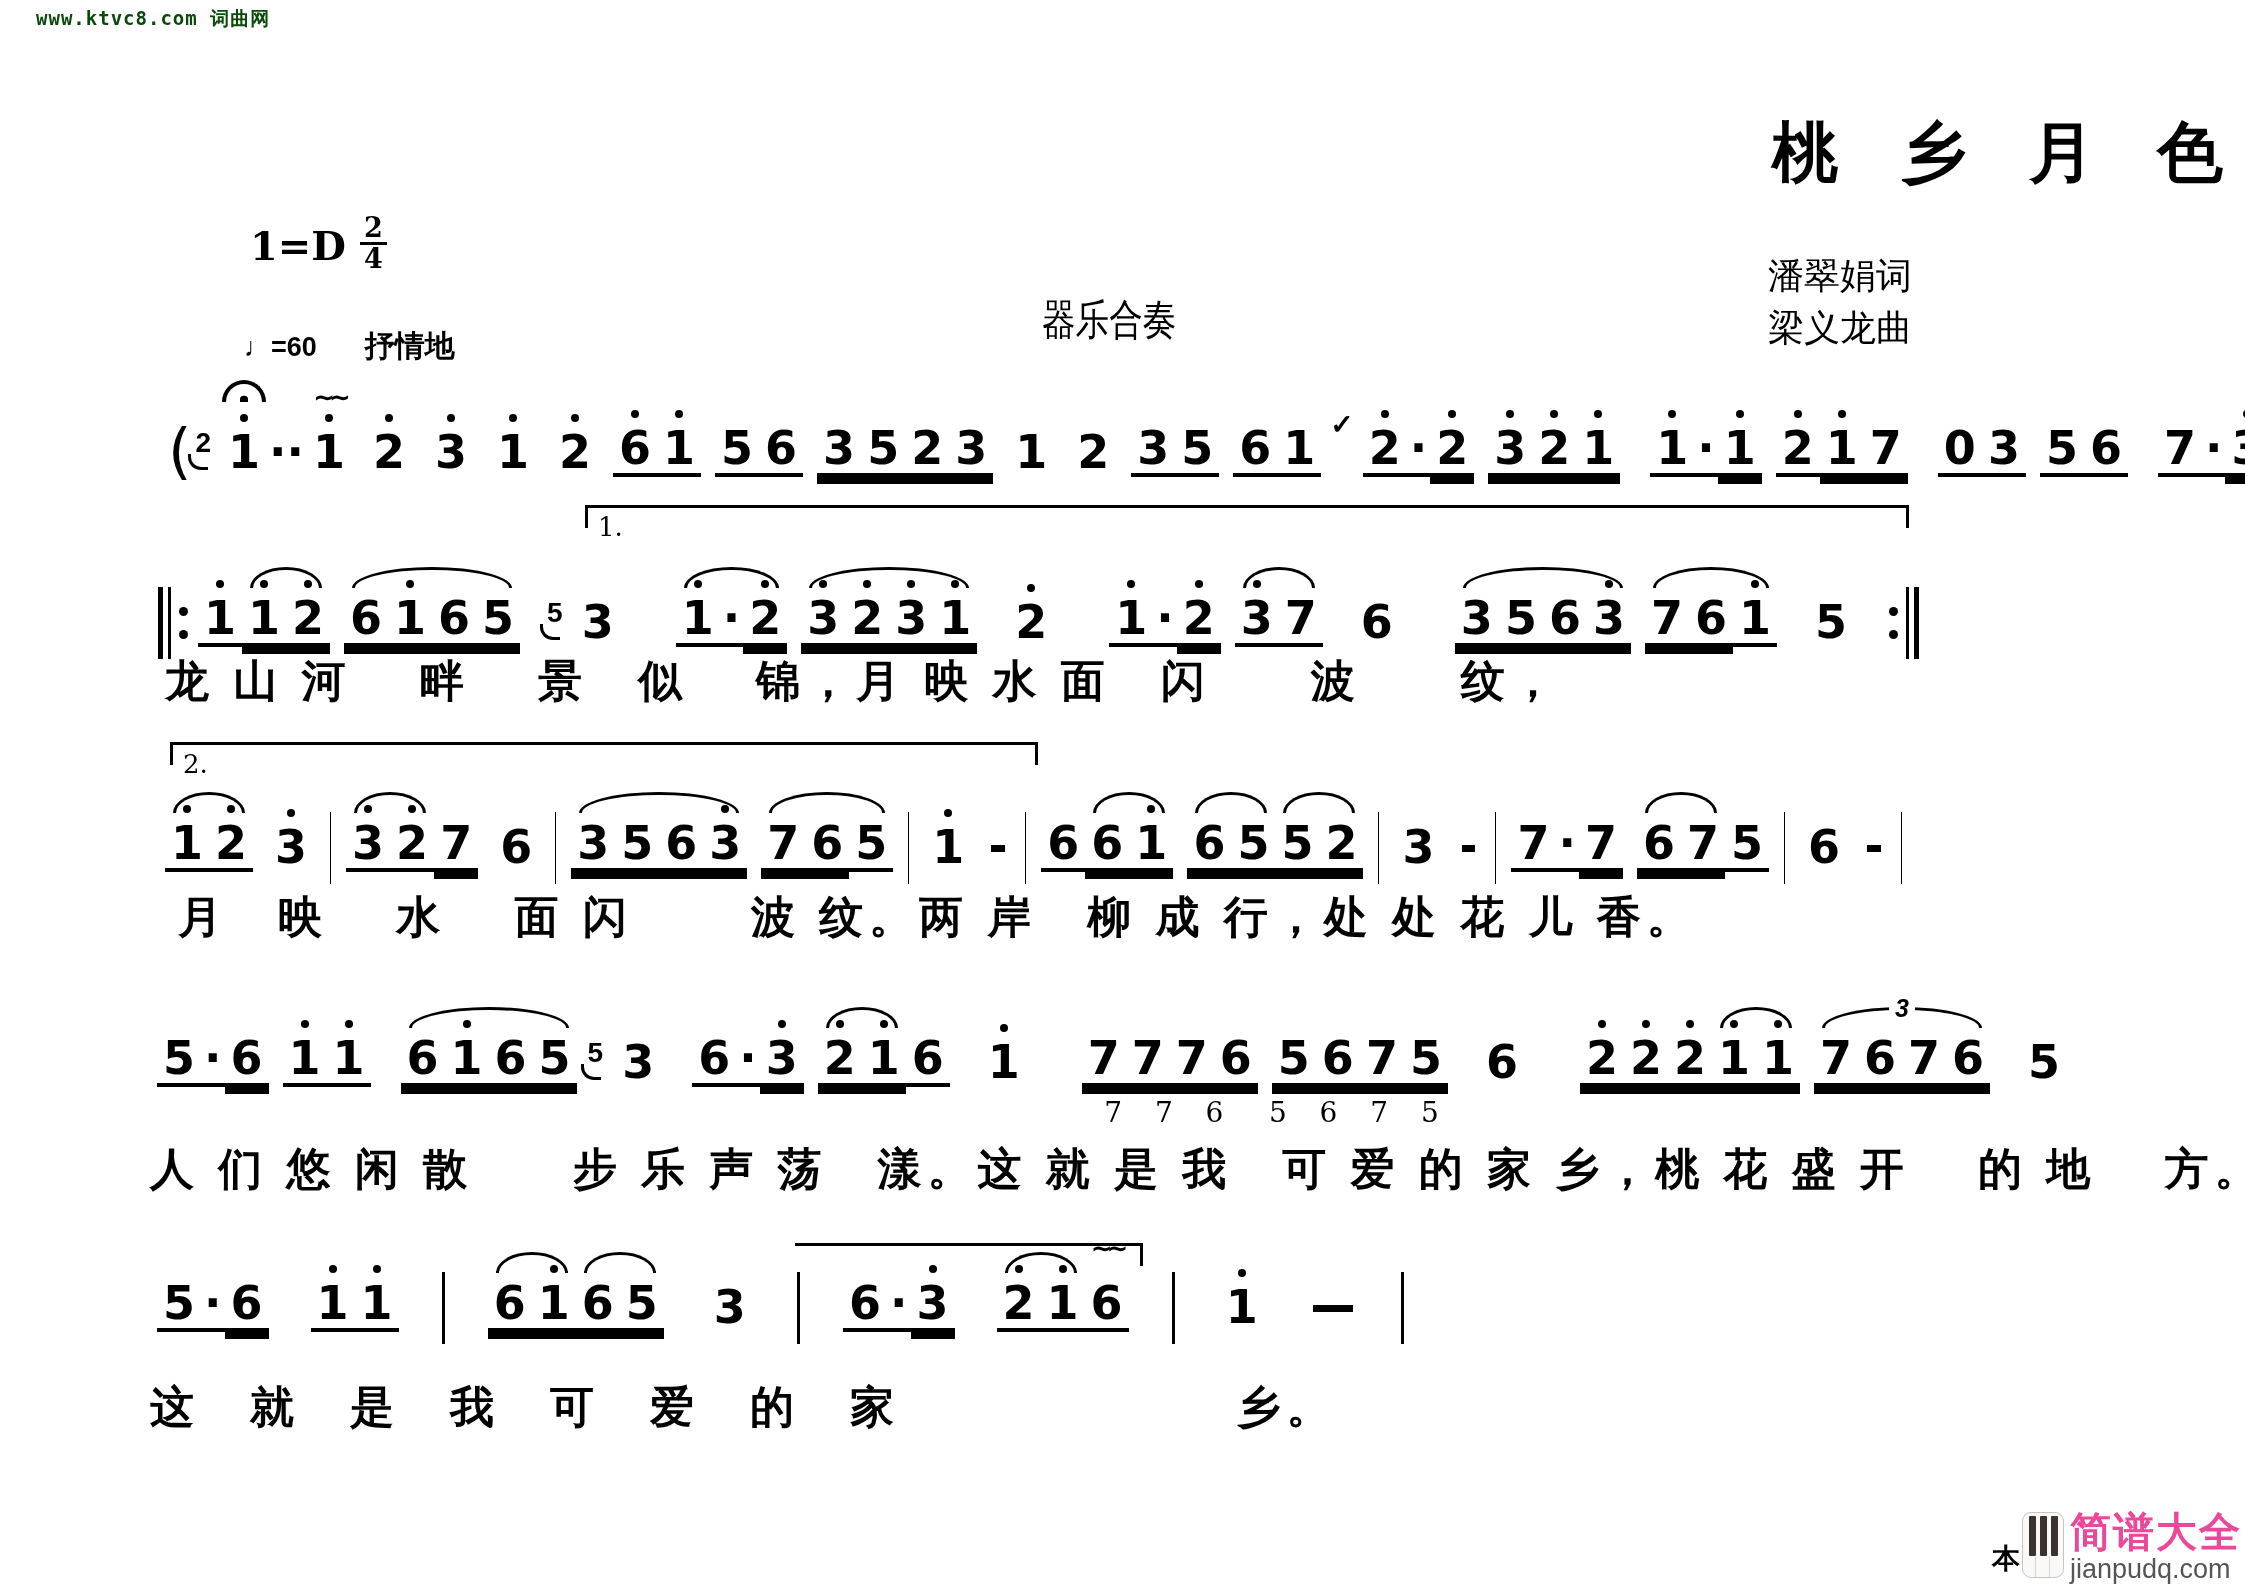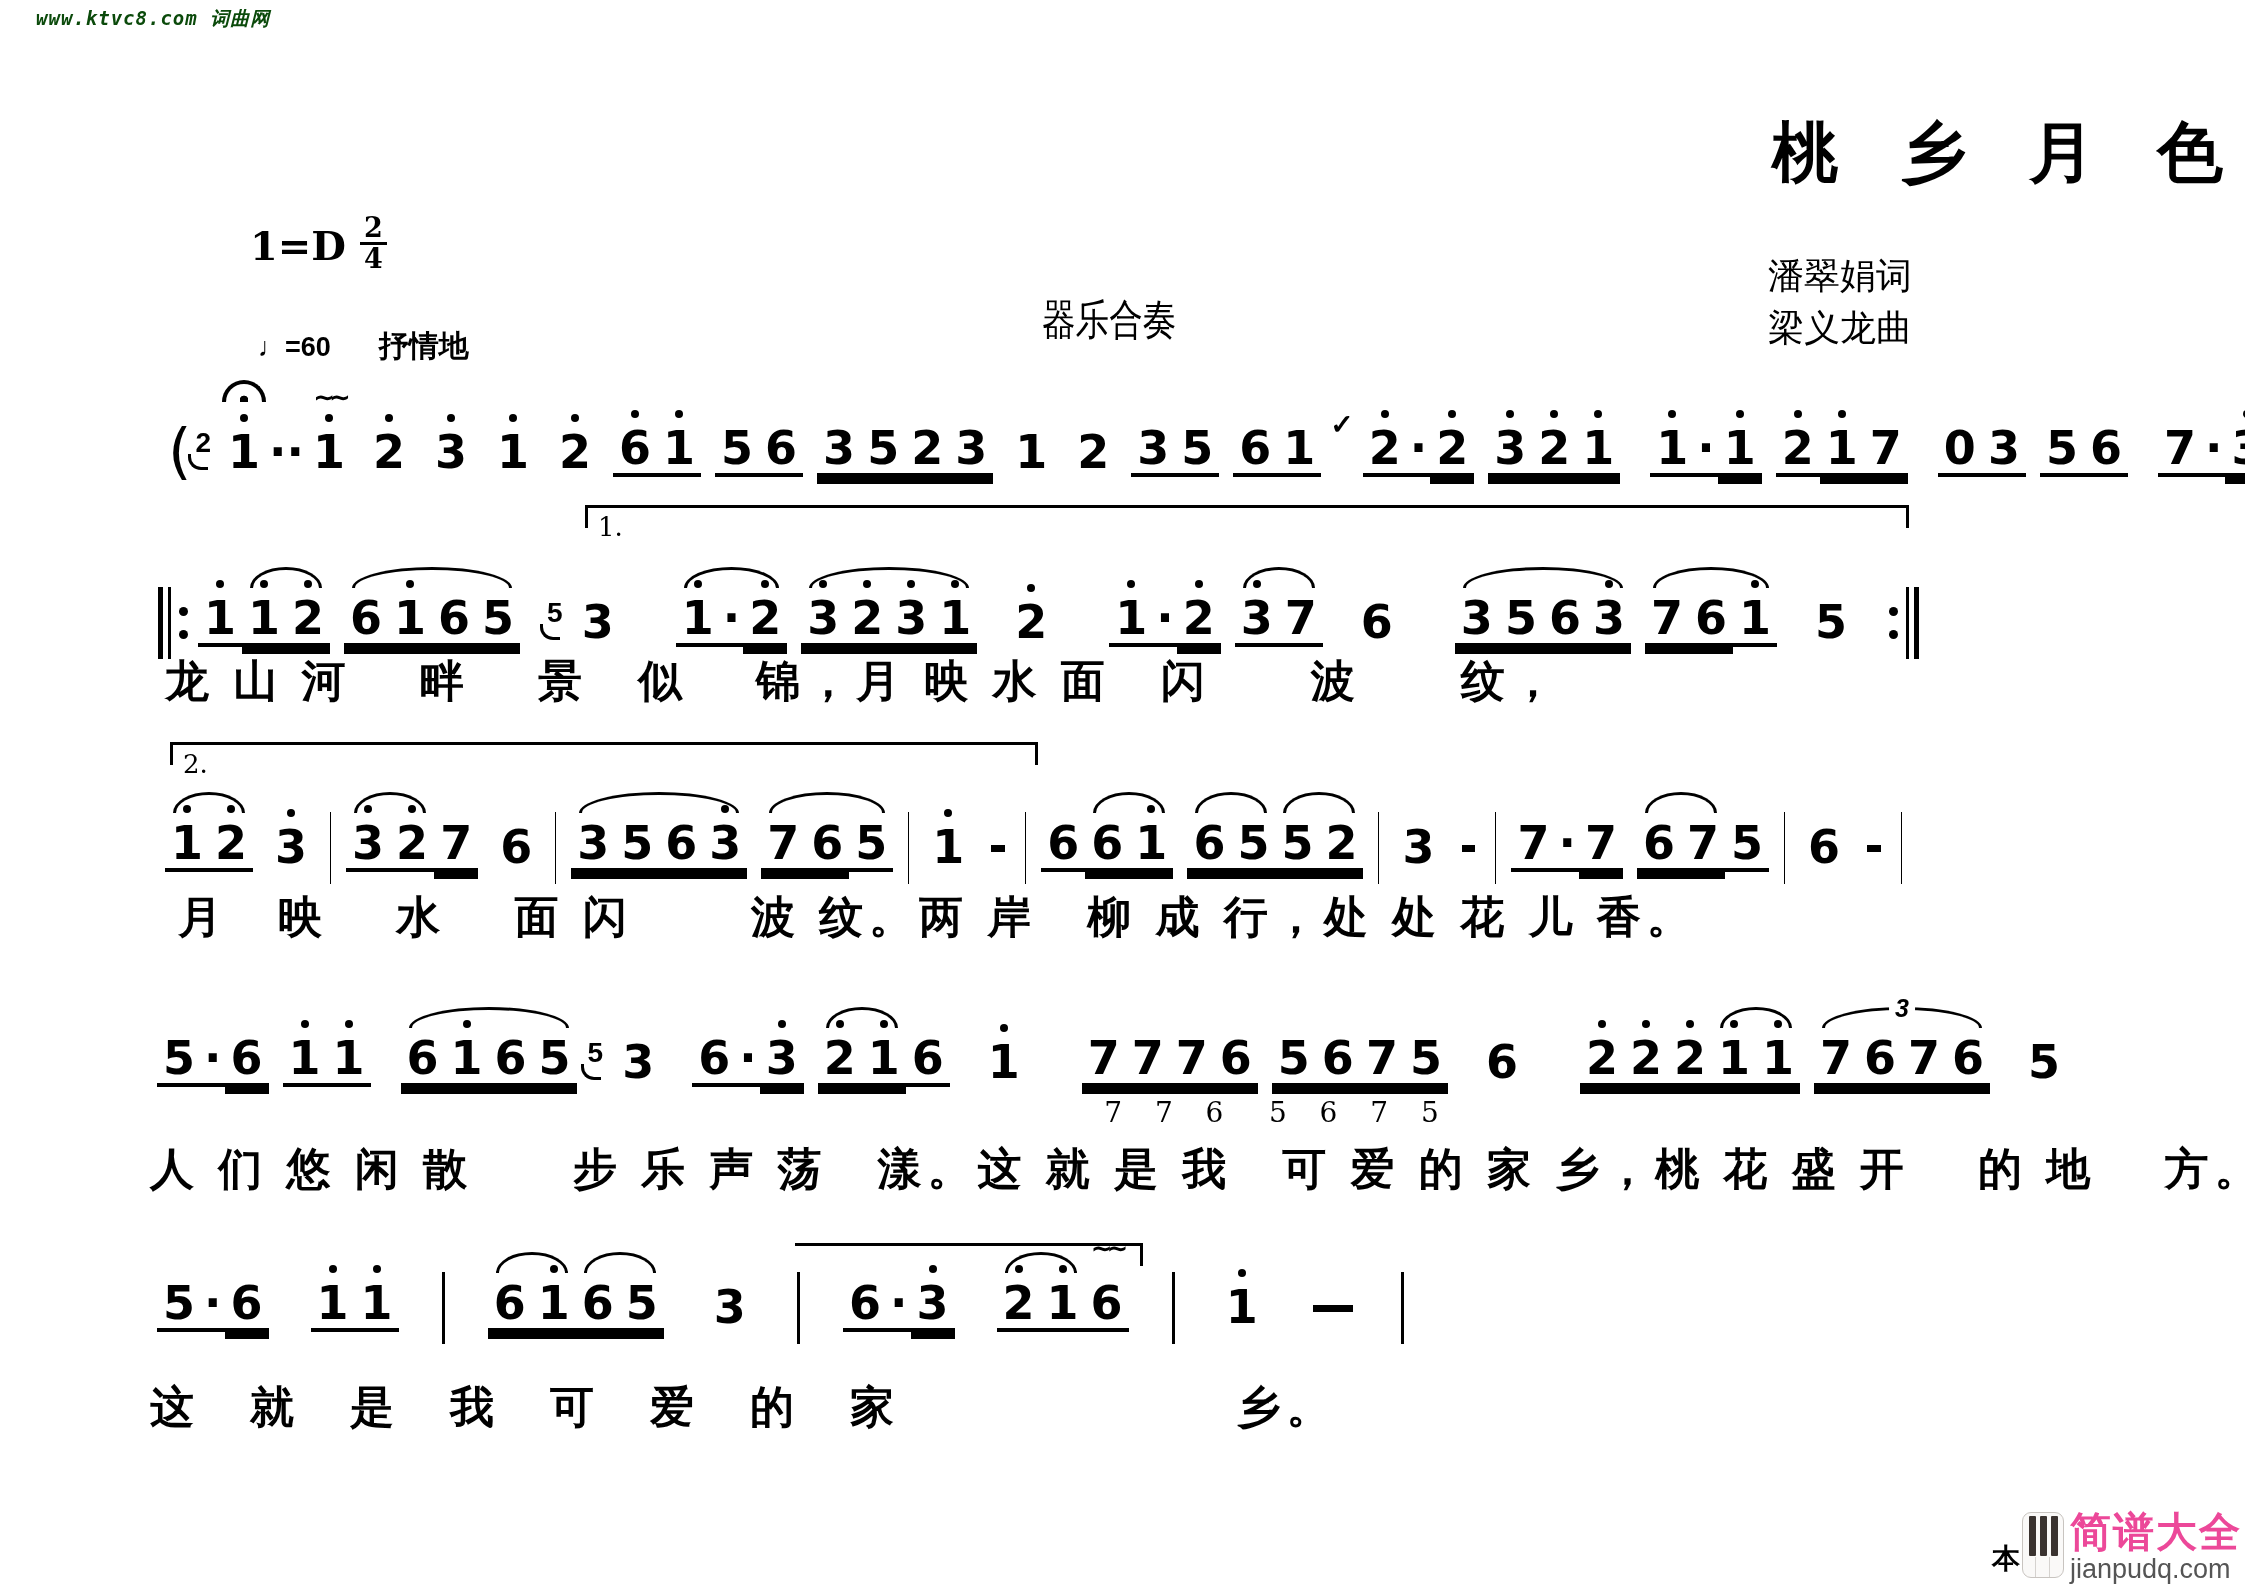--- a/index.html
+++ b/index.html
@@ -1,32 +1,32 @@
 <!DOCTYPE html>
 <html><head>
 <meta charset="utf-8">
 <style>
   html,body{margin:0;padding:0;background:#e8e8e8;}
   .page{position:relative;width:2245px;height:1586px;background:#ffffff;overflow:hidden;
         font-family:"Liberation Sans",sans-serif;color:#000;}
   
   .site-mark{position:absolute;left:36px;top:6px;font-family:"DejaVu Sans Mono",monospace;
-             font-size:19px;font-weight:700;letter-spacing:1px;font-style:italic;}
+             font-size:19px;font-weight:700;letter-spacing:1px;}
   .title{position:absolute;top:108px;left:0;right:0;text-align:right;
          font-size:66px;font-weight:700;letter-spacing:22px;}
   .keysig{position:absolute;left:250px;top:216px;font-family:"DejaVu Serif",serif;
           font-size:40px;font-weight:700;display:flex;align-items:center;gap:14px;}
   .frac{display:inline-flex;flex-direction:column;align-items:center;font-size:27px;line-height:1.05;
         transform:translateY(-2px);}
   .frac .num{border-bottom:3px solid #000;padding:0 4px;}
   .ensemble{position:absolute;left:1042px;top:292px;font-size:42px;font-weight:400;
             transform:scaleX(.8);transform-origin:left center;white-space:nowrap;}
   .credits{position:absolute;left:1768px;top:250px;font-family:"DejaVu Serif",serif;
            font-size:36px;line-height:1.45;text-align:center;}
-  .tempo{position:absolute;left:258px;top:326px;font-size:27px;font-weight:700;display:flex;align-items:baseline;justify-content:center;}
+  .tempo{position:absolute;left:244px;top:326px;font-size:27px;font-weight:700;display:flex;align-items:baseline;justify-content:center;}
   .tempo .expr{margin-left:48px;font-size:30px;}
   
   .mline{position:absolute;display:flex;justify-content:space-between;align-items:flex-end;height:62px;}
   .nt{display:inline-block;position:relative;font-family:"DejaVu Sans",sans-serif;font-weight:700;
       font-size:46px;line-height:1.06;padding:0 6px;}
   .mline > .nt{margin:0 9px;}
   .grp{display:inline-flex;position:relative;align-items:flex-end;}
   .mline > .grp{margin:0 7px;}
   .u1{border-bottom:4px solid #000;}
   .u2{border-bottom:4px solid #000;box-shadow:0 7px 0 #000;}

